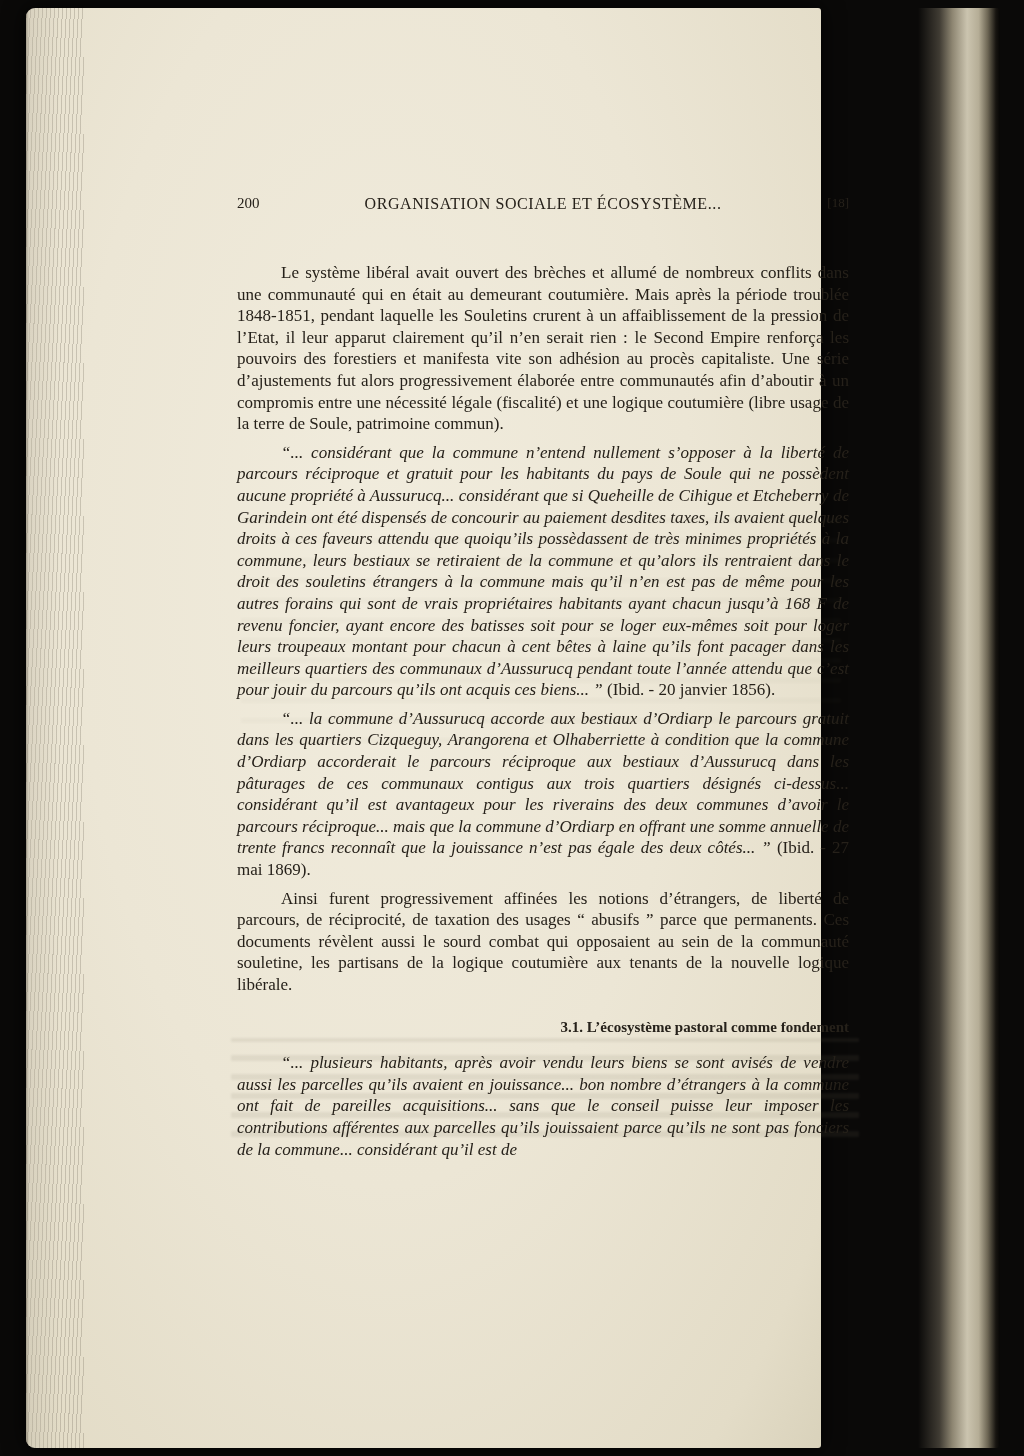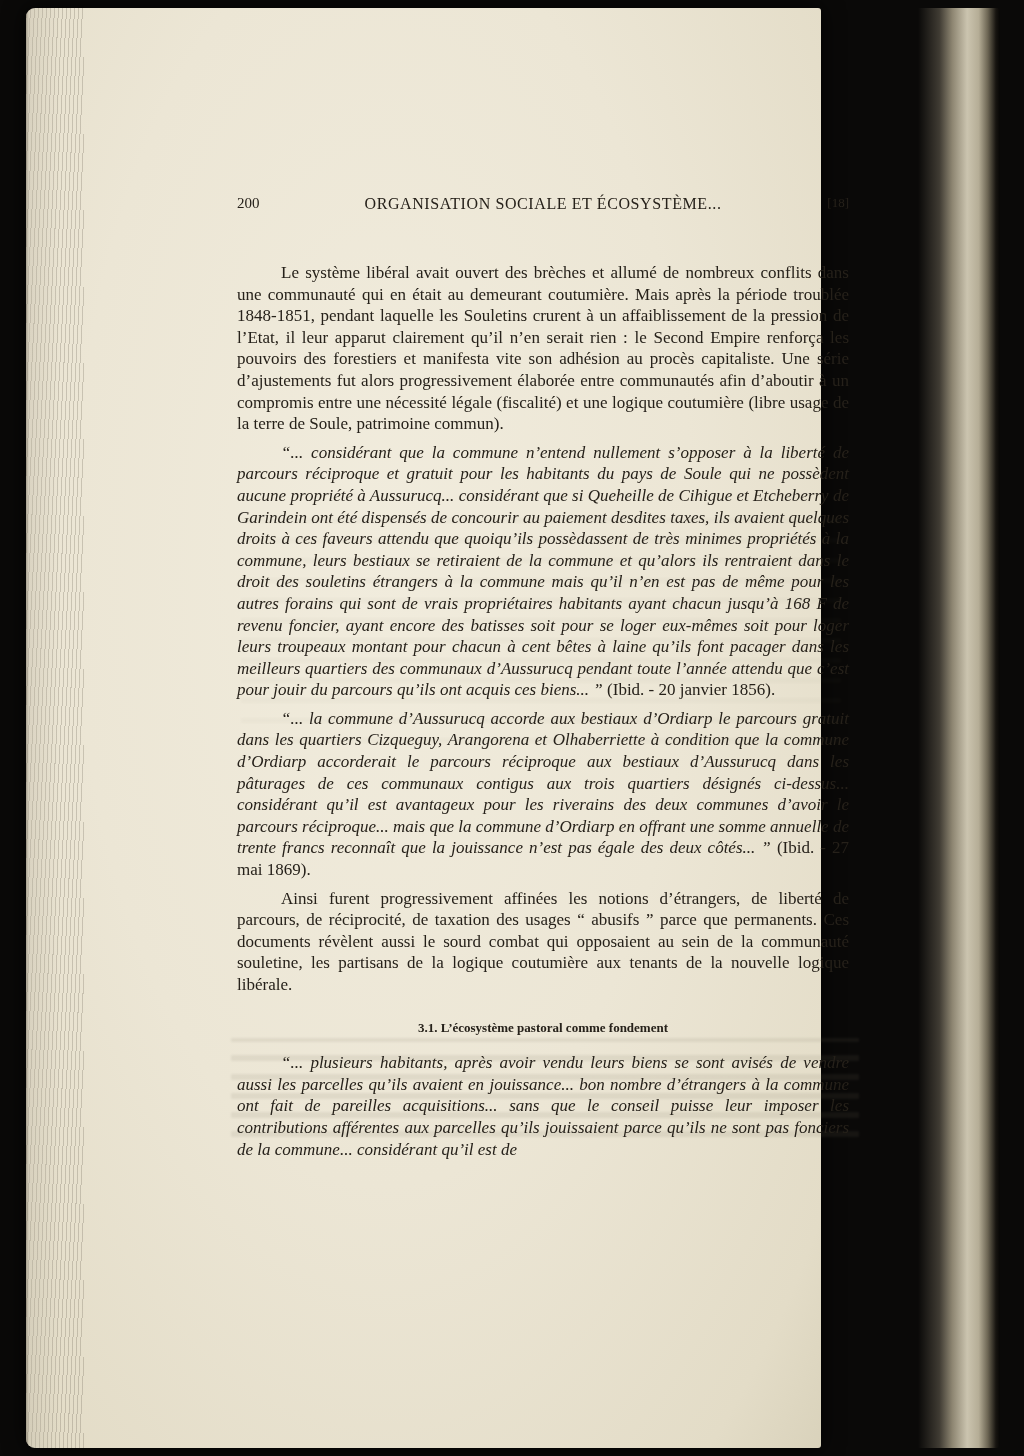--- a/index.html
+++ b/index.html
@@ -83,26 +83,26 @@
   .body-text {
     font-size:17px;
     line-height:21.6px;
     text-align:justify;
     margin-top:47px;
   }
   .para { text-indent:44px; margin-bottom:7px; }
   .quote { font-style:italic; }
   .quote .citation { font-style:normal; }
   .section-heading {
-    font-size:13px;
+    font-size:15px;
     font-weight:bold;
     text-indent:0;
     margin-top:21px;
     margin-bottom:14px;
-    text-align:center;
+    text-align:right;
   }
 </style>
 </head>
 <body>
 
 <div class="scene">
 
   <div class="page">
 
     <div class="fore-edge"></div>

